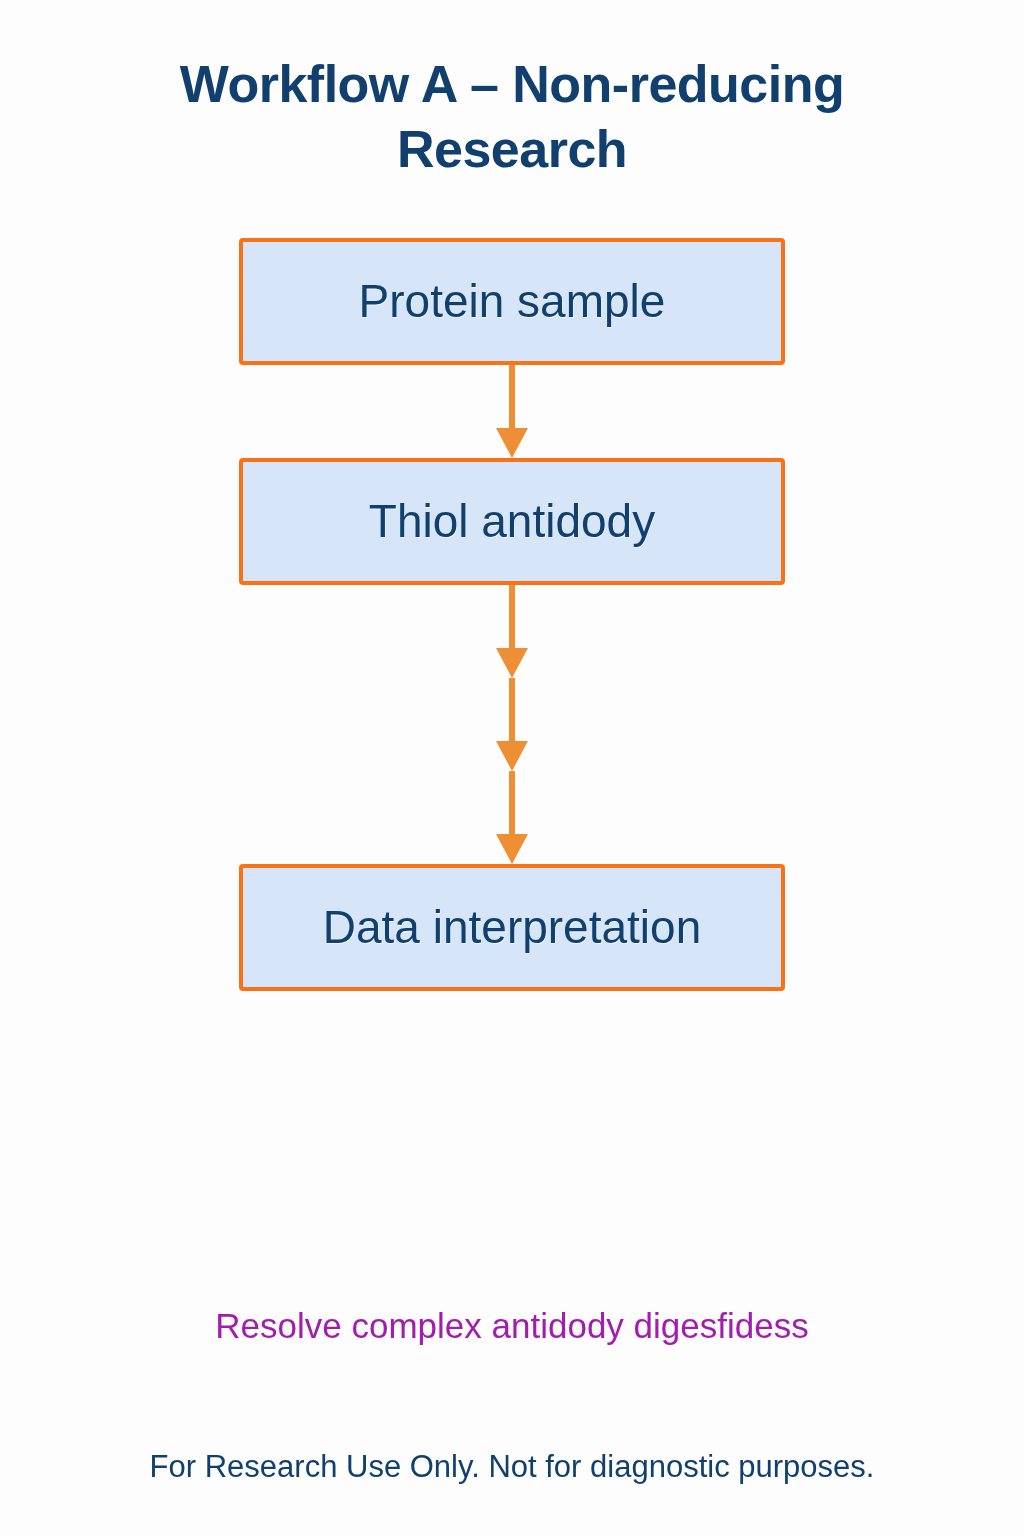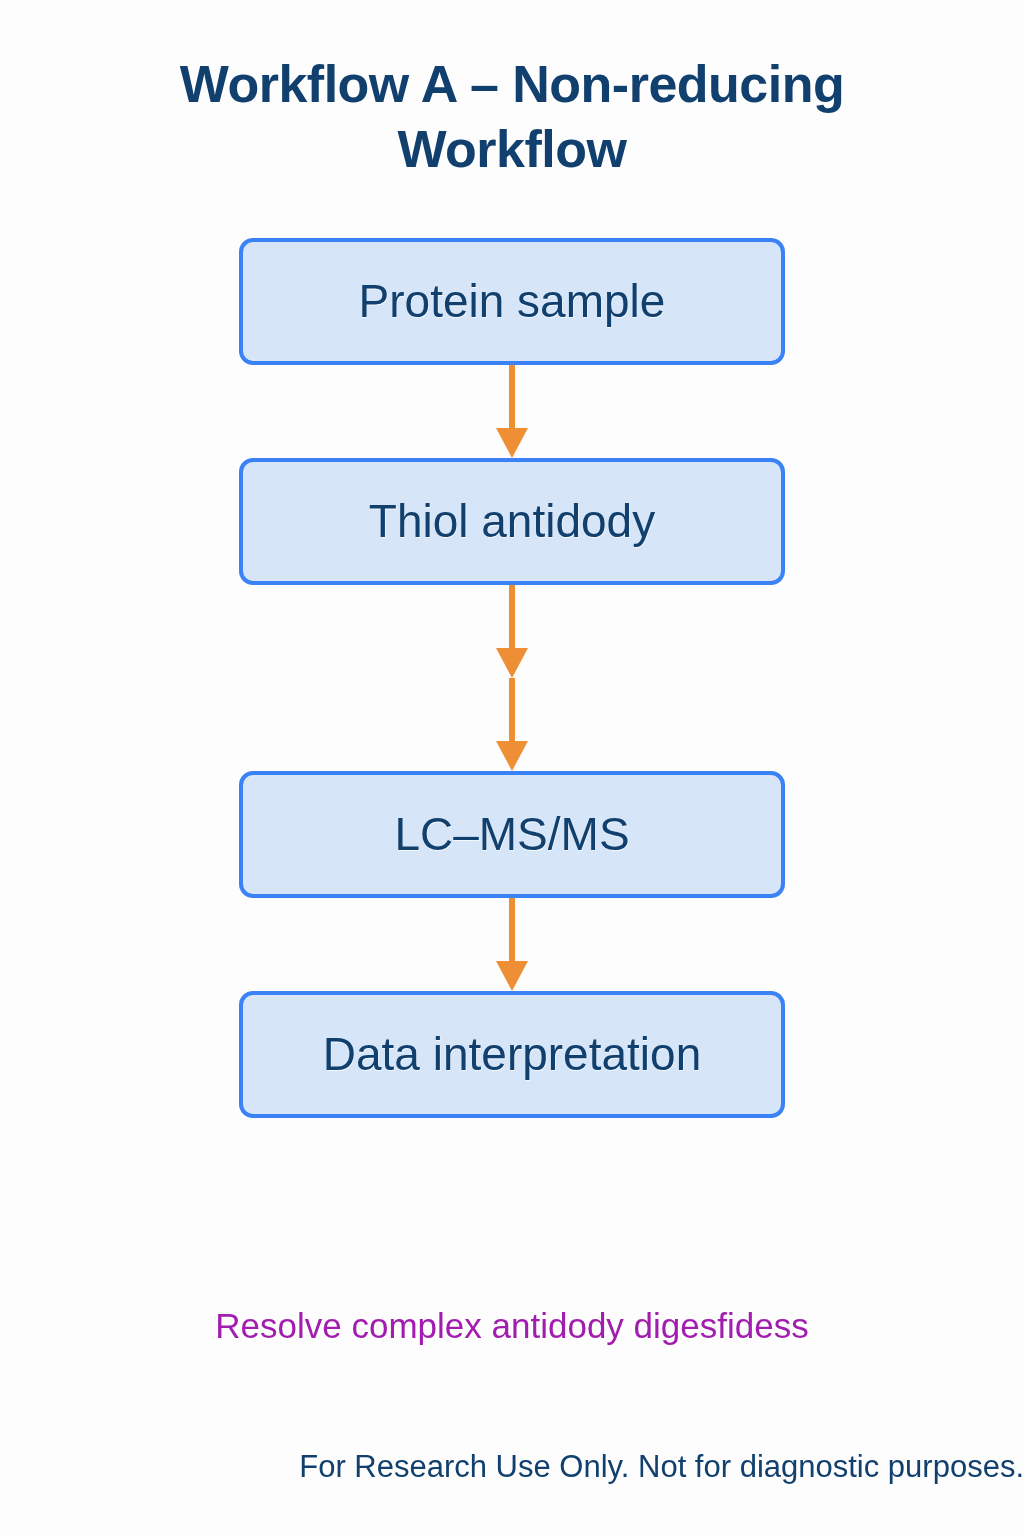--- a/index.html
+++ b/index.html
@@ -46,22 +46,22 @@
     left: 239px;
     width: 546px;
   }
 
   .node {
     position: relative;
     width: 546px;
     height: 127px;
     box-sizing: border-box;
     background: #d6e6f8;
-    border: 4px solid #3b82f6;
-    border-radius: 14px;
+    border: 4px solid #f97316;
+    border-radius: 4px;
     display: flex;
     align-items: center;
     justify-content: center;
   }
 
   .node-label {
     color: #11406e;
     font-size: 46px;
     font-weight: normal;
     line-height: 1.1;
@@ -107,34 +107,34 @@
     color: #a21caf;
     font-size: 35px;
     line-height: 1.2;
   }
 
   .footer {
     position: absolute;
     top: 1448px;
     left: 0;
     width: 1024px;
-    text-align: right;
+    text-align: center;
     color: #11406e;
     font-size: 31px;
     line-height: 1.2;
   }
 </style>
 </head>
 <body>
 
 <div class="page">
 
   <div class="title">
     <div>Workflow A – Non-reducing</div>
-    <div>Workflow</div>
+    <div>Research</div>
   </div>
 
   <div class="flow">
 
     <div class="node">
       <span class="node-label">Protein sample</span>
     </div>
 
     <div class="connector">
       <div class="stem"></div>
@@ -149,23 +149,20 @@
       <div class="stem"></div>
       <div class="head"></div>
     </div>
 
 
     <div class="connector">
       <div class="stem"></div>
       <div class="head"></div>
     </div>
 
-    <div class="node">
-      <span class="node-label">LC–MS/MS</span>
-    </div>
 
     <div class="connector">
       <div class="stem"></div>
       <div class="head"></div>
     </div>
 
     <div class="node">
       <span class="node-label">Data interpretation</span>
     </div>
 

